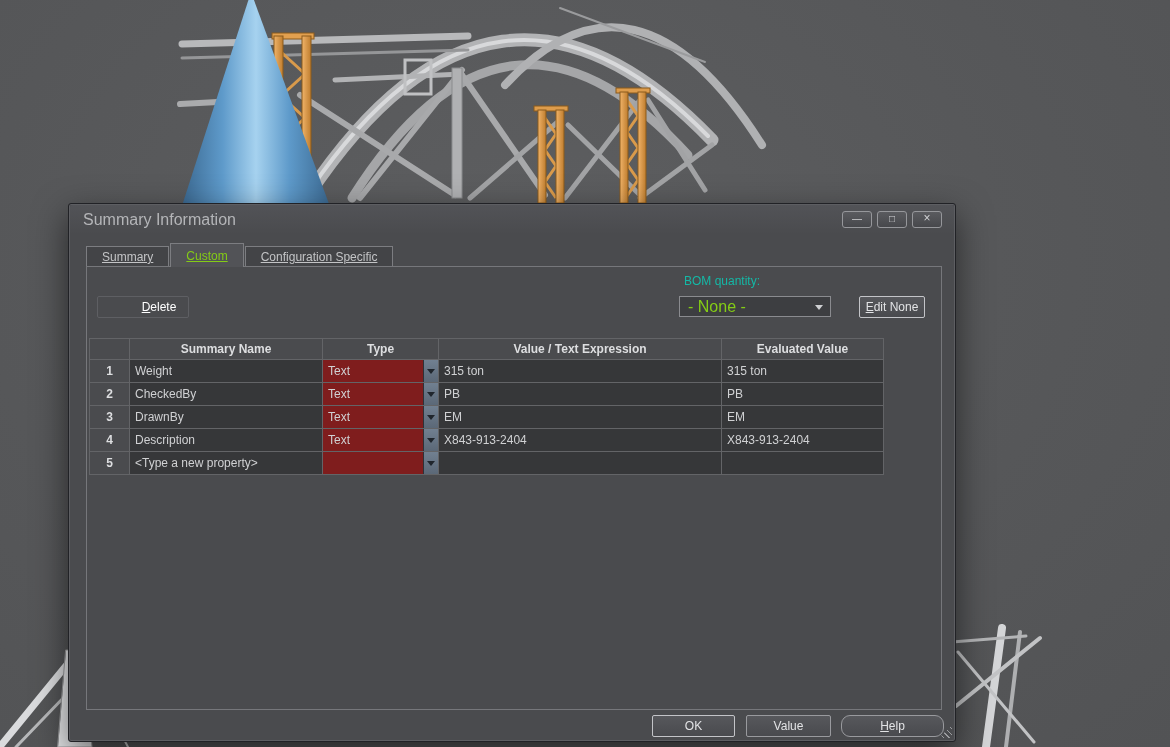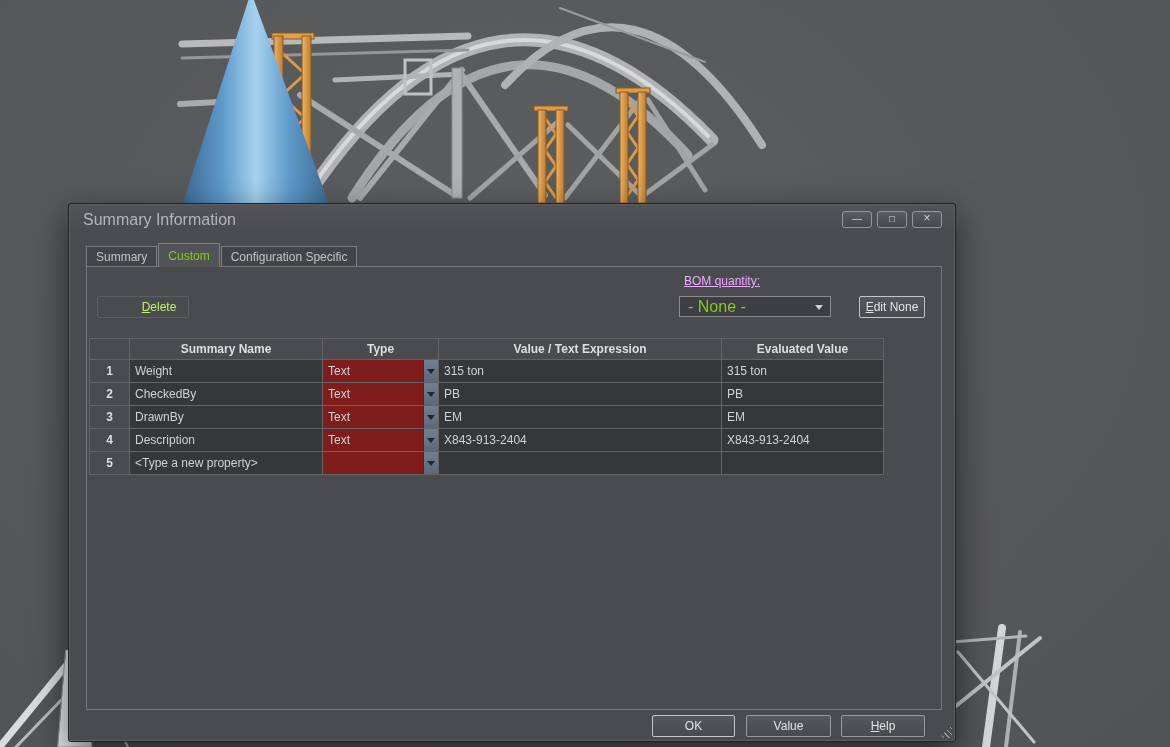--- a/index.html
+++ b/index.html
@@ -27,42 +27,43 @@
   .win-btn {
     width:30px; height:17px; border:1px solid #96979b; border-radius:3px;
     background:linear-gradient(#5a5b5f,#47484c); color:#d2d3d6;
     font-size:10px; line-height:14px; text-align:center; cursor:default;
   }
   .win-btn.close { font-size:12px; line-height:13px; }
 
   .tabs { position:absolute; left:17px; top:39px; display:flex; align-items:flex-end; z-index:3; }
   .tab {
     background:#434447; border:1px solid #7c7d81; border-bottom:none;
-    color:#c3c4c6; font-size:12px; padding:3px 9px; height:20px; margin-right:1px;
+    color:#c3c4c6; font-size:12px; padding:3px 15px; height:20px; margin-right:1px;
     white-space:nowrap;
+    text-decoration:underline;
   }
   .tab.active {
     background:#525357; color:#84cc16; height:24px; padding-top:5px;
     margin-bottom:-1px; z-index:4; position:relative;
   }
   .tab-frame {
     position:absolute; left:17px; top:62px; width:856px; height:444px;
     border:1px solid #76777b;
   }
 
   .btn {
     position:absolute; background:linear-gradient(#57585c,#494a4e);
     border:1px solid #999a9e; border-radius:2px; color:#e2e3e5;
     font-size:12px; text-align:center; line-height:20px; height:22px;
   }
   .btn.bright { border-color:#c3c4c8; }
-  .btn.disabled { background:transparent; border-color:#5e5f63; color:#bef264;padding-left:32px; }
+  .btn.disabled { background:transparent; border-color:#5e5f63; color:#ffffff;padding-left:32px; }
   .u { text-decoration:underline; }
 
-  .bom-label { position:absolute; left:615px; top:70px; color:#f0abfc; font-size:12px;text-decoration:underline; }
+  .bom-label { position:absolute; left:615px; top:70px; color:#14b8a6; font-size:12px; }
   .dropdown {
     position:absolute; left:610px; top:92px; width:152px; height:21px;
     background:#3d3e41; border:1px solid #8a8b8f; color:#84cc16;
     font-size:16px; line-height:19px; padding-left:8px;
   }
   .dropdown .arrow {
     position:absolute; right:7px; top:8px; width:0; height:0;
     border-left:4px solid transparent; border-right:4px solid transparent;
     border-top:5px solid #cfd0d3;
   }
@@ -291,18 +292,18 @@
       <td class="cell"></td>
       <td class="cell"></td>
     </tr>
   </tbody>
     </table>
 
   <div class="btn bright" style="left:583px; top:511px; width:83px;">OK</div>
 
   <div class="btn" style="left:677px; top:511px; width:85px;">Value</div>
 
-  <div class="btn" style="left:772px; top:511px; width:84px;">
+  <div class="btn" style="left:772px; top:511px; width:103px;border-radius:9px;">
     <span class="u">H</span><span>elp</span>
   </div>
 
   <div class="grip"></div>
 </div>
 
 </body></html>

